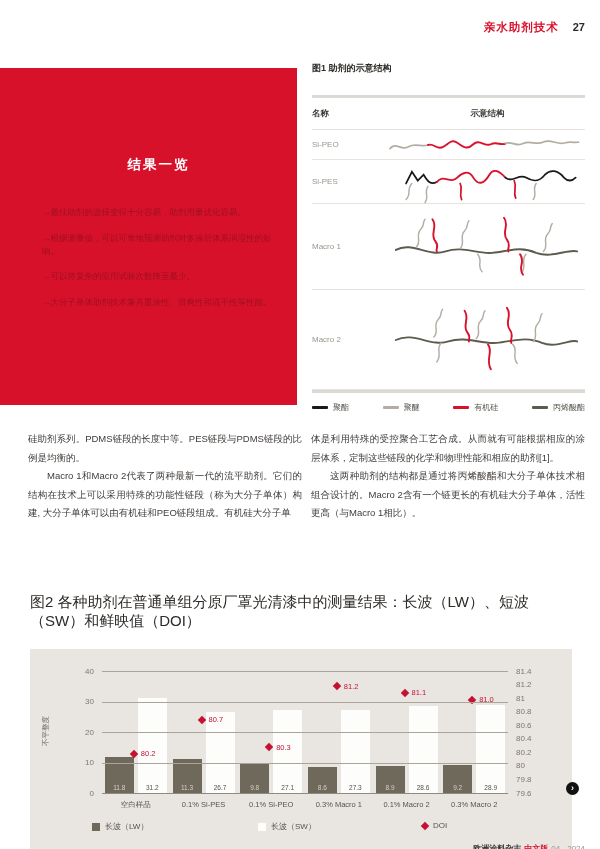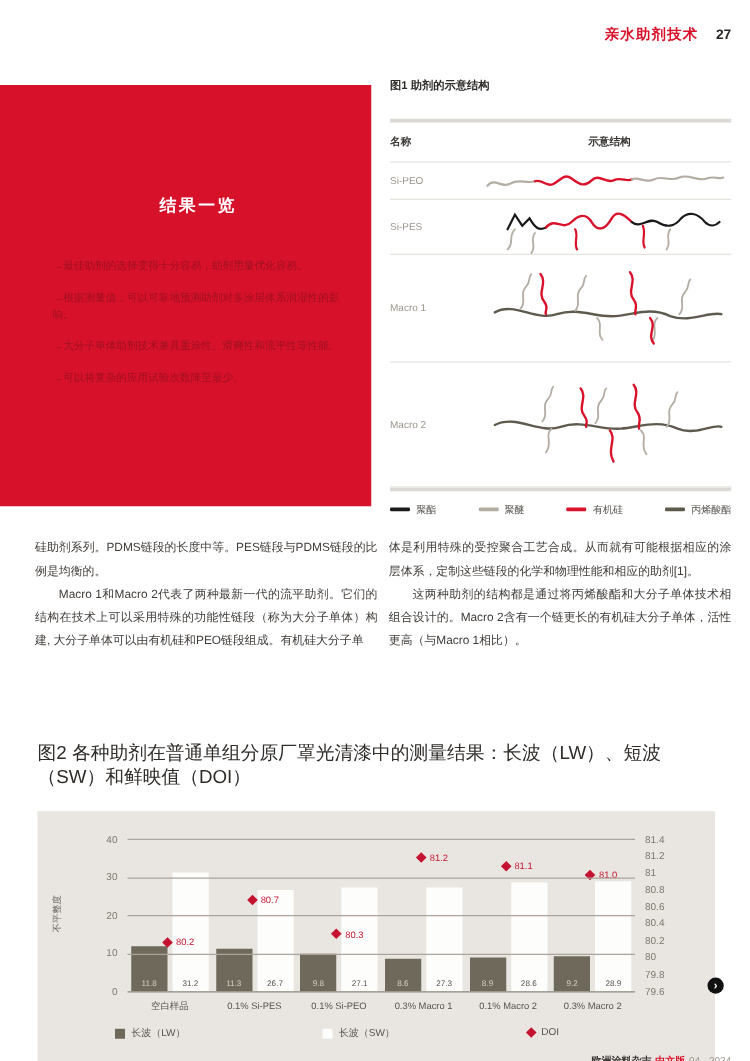--- a/index.html
+++ b/index.html
@@ -85,22 +85,22 @@
   <div class="page-header">
     <span class="htitle">亲水助剂技术</span>
     <span class="hnum">27</span>
   </div>
 
   <div class="results-box">
     <div class="rb-title">结果一览</div>
     <div class="rb-bullets">
       <div class="rb-bullet">→最佳助剂的选择变得十分容易，助剂用量优化容易。</div>
       <div class="rb-bullet">→根据测量值，可以可靠地预测助剂对多涂层体系润湿性的影响。</div>
+      <div class="rb-bullet">→可以将复杂的应用试验次数降至最少。</div>
       <div class="rb-bullet">→大分子单体助剂技术兼具重涂性、滑爽性和流平性等性能。</div>
-      <div class="rb-bullet">→可以将复杂的应用试验次数降至最少。</div>
     </div>
   </div>
 
   <div class="figure1">
     <div class="f1-title">图1 助剂的示意结构</div>
     <div class="f1-rule-thick"></div>
     <div class="f1-header">
       <div class="c1">名称</div>
       <div class="c2">示意结构</div>
     </div>

